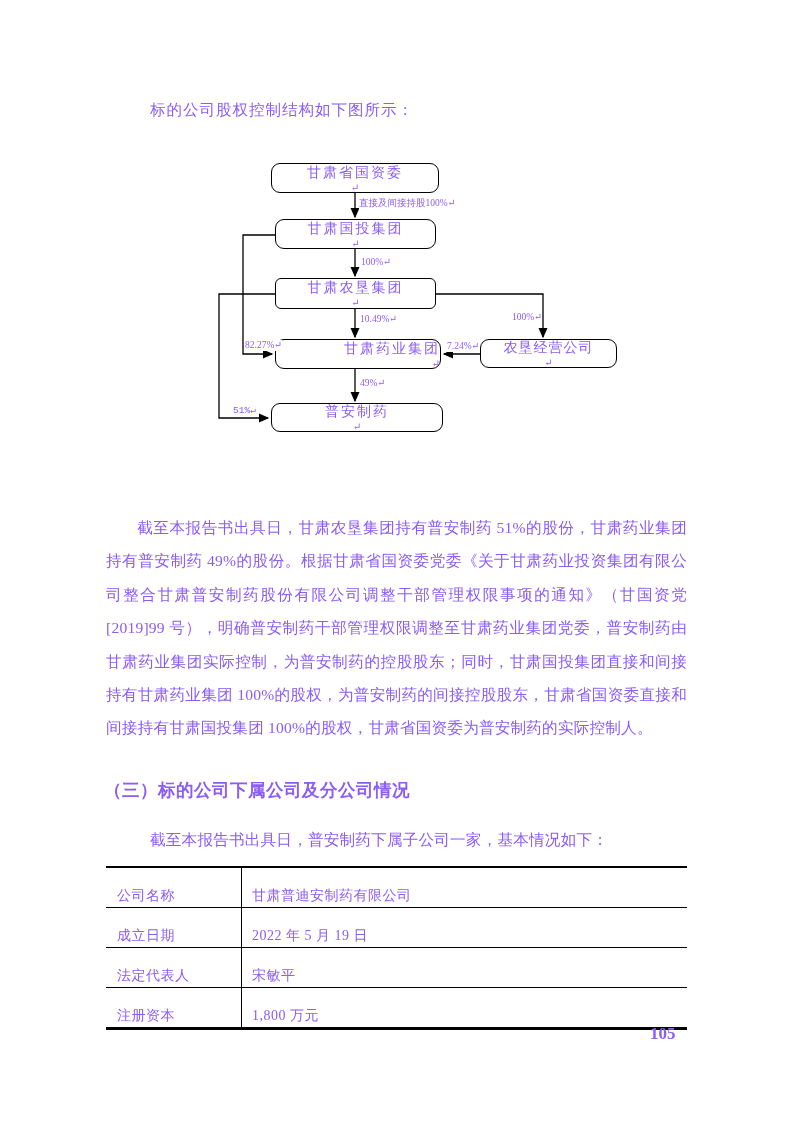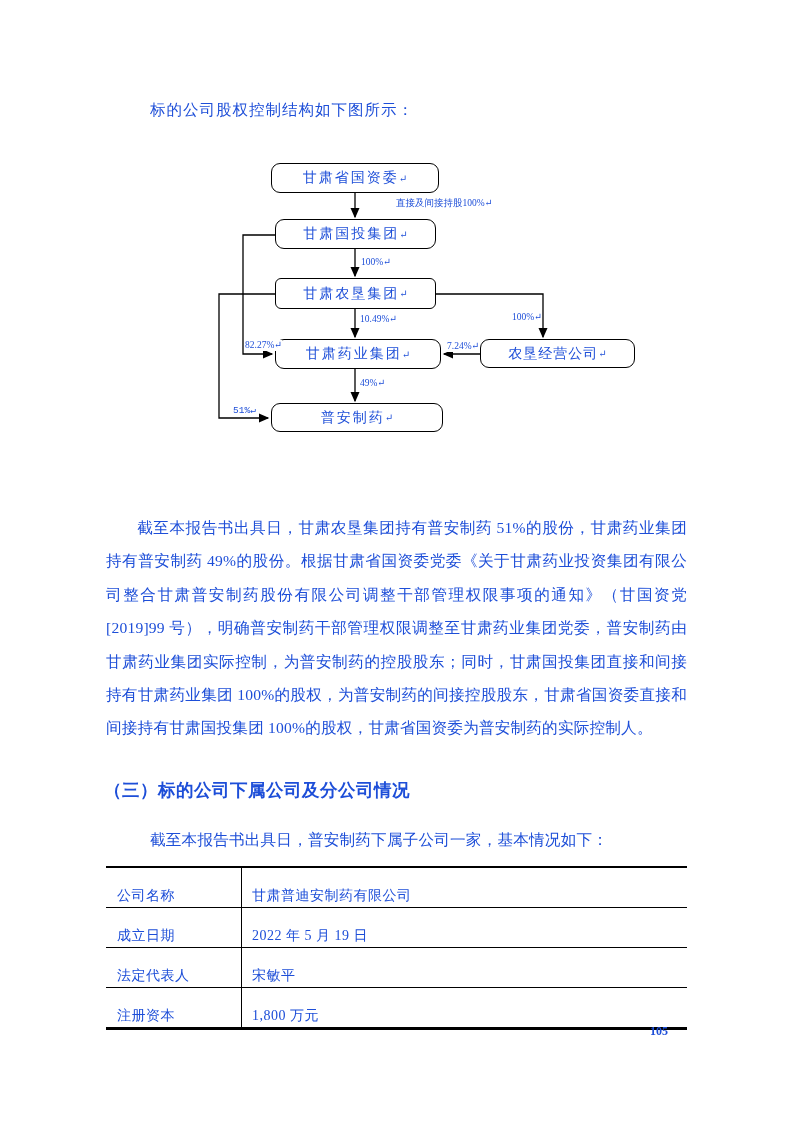--- a/index.html
+++ b/index.html
@@ -1,39 +1,39 @@
 <!DOCTYPE html>
 <html><head>
 <meta charset="utf-8">
 <style>
   html,body{margin:0;padding:0;background:#ffffff;}
   .page{
     position:relative;
     width:793px;height:1122px;
     background:#ffffff;
     font-family:"Liberation Serif","DejaVu Serif",serif;
-    color:#1d4ed8;
+    color:#8b5cf6;
     overflow:hidden;
   }
   .abs{position:absolute;}
   .intro{
     left:150px;top:100px;
     font-size:15.5px;letter-spacing:1px;
   }
   
   .diagram{left:200px;top:155px;width:460px;height:290px;}
   .diagram svg{position:absolute;left:0;top:0;}
   .node{
     position:absolute;
     box-sizing:border-box;
     border:1.5px solid #000;
     border-radius:9px;
     background:#fff;
     display:flex;align-items:center;justify-content:center;
-    font-size:14px;letter-spacing:2px;
+    font-size:14px;letter-spacing:2px;flex-direction:column;
   }
   .node .ret{font-size:10px;letter-spacing:0;}
   .elabel{
     position:absolute;
     font-size:9.5px;
     letter-spacing:0;
     white-space:nowrap;
     background:#fff;
     line-height:11px;
   }
@@ -71,21 +71,21 @@
     padding:16px 0 0 11px;
     border-bottom:1px solid #000;
     vertical-align:middle;
     letter-spacing:0.5px;
   }
   .infotable tr:last-child td{border-bottom:none;}
   .infotable td.lbl{width:124px;}
   .infotable td.val{border-left:1px solid #000;padding-left:10px;}
   .pagenum{
     left:650px;top:1024px;
-    font-size:12px;font-weight:bold;
+    font-size:17px;font-weight:bold;
   }
 </style>
 </head>
 <body>
 
 <div class="page">
 
   <div class="abs intro">标的公司股权控制结构如下图所示：</div>
 
   <div class="abs diagram">
@@ -116,36 +116,36 @@
     <div class="node" style="left:75px;top:64px;width:161px;height:30px;">
         <span>甘肃国投集团</span>
         <span class="ret">↵</span>
       </div>
 
     <div class="node" style="left:75px;top:123px;width:161px;height:31px;border-radius:6px;">
         <span>甘肃农垦集团</span>
         <span class="ret">↵</span>
       </div>
 
-    <div class="node" style="left:75px;top:184px;width:166px;height:30px;">
+    <div class="node" style="left:75px;top:184px;width:166px;height:30px;align-items:flex-end;">
         <span>甘肃药业集团</span>
         <span class="ret">↵</span>
       </div>
 
-    <div class="node" style="left:280px;top:184px;width:155px;height:29px;letter-spacing:1px;">
+    <div class="node" style="left:280px;top:184px;width:137px;height:29px;letter-spacing:1px;">
         <span>农垦经营公司</span>
         <span class="ret">↵</span>
       </div>
 
     <div class="node" style="left:71px;top:248px;width:172px;height:29px;">
         <span>普安制药</span>
         <span class="ret">↵</span>
       </div>
 
-    <span class="elabel" style="left:159px;top:43px;margin-left:37px;">直接及间接持股100%↵</span>
+    <span class="elabel" style="left:159px;top:43px;">直接及间接持股100%↵</span>
     <span class="elabel" style="left:161px;top:102px;">100%↵</span>
     <span class="elabel" style="left:160px;top:159px;">10.49%↵</span>
     <span class="elabel" style="left:160px;top:223px;">49%↵</span>
     <span class="elabel" style="left:45px;top:185px;">82.27%↵</span>
     <span class="elabel" style="left:33px;top:250px;font-family:Liberation Mono, monospace;">51%↵</span>
     <span class="elabel" style="left:312px;top:157px;">100%↵</span>
     <span class="elabel" style="left:247px;top:186px;">7.24%↵</span>
   </div>
 
   <div class="abs para">截至本报告书出具日，甘肃农垦集团持有普安制药 51%的股份，甘肃药业集团持有普安制药 49%的股份。根据甘肃省国资委党委《关于甘肃药业投资集团有限公司整合甘肃普安制药股份有限公司调整干部管理权限事项的通知》（甘国资党[2019]99 号），明确普安制药干部管理权限调整至甘肃药业集团党委，普安制药由甘肃药业集团实际控制，为普安制药的控股股东；同时，甘肃国投集团直接和间接持有甘肃药业集团 100%的股权，为普安制药的间接控股股东，甘肃省国资委直接和间接持有甘肃国投集团 100%的股权，甘肃省国资委为普安制药的实际控制人。</div>

